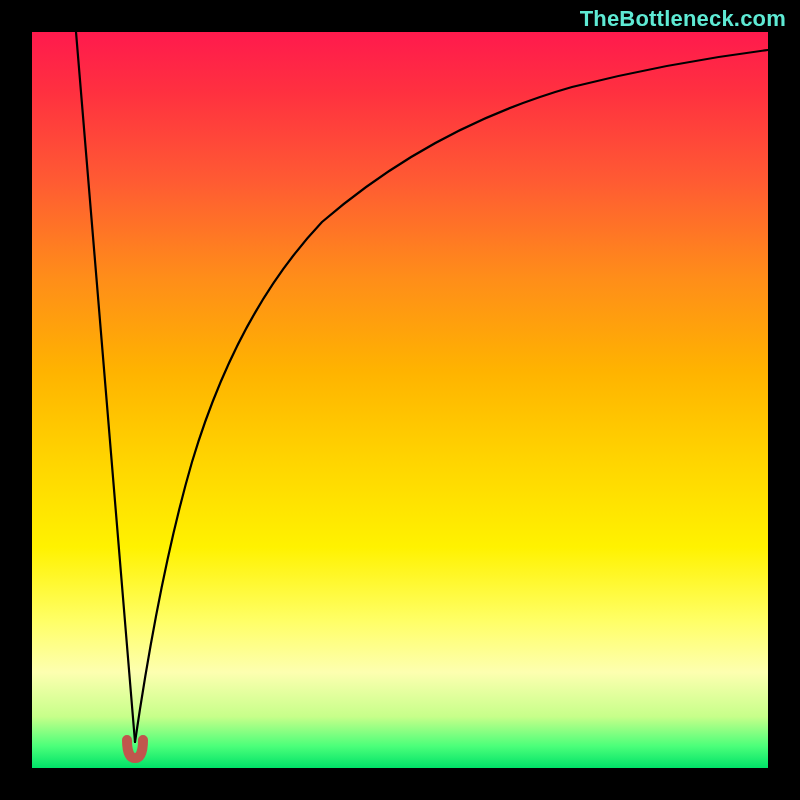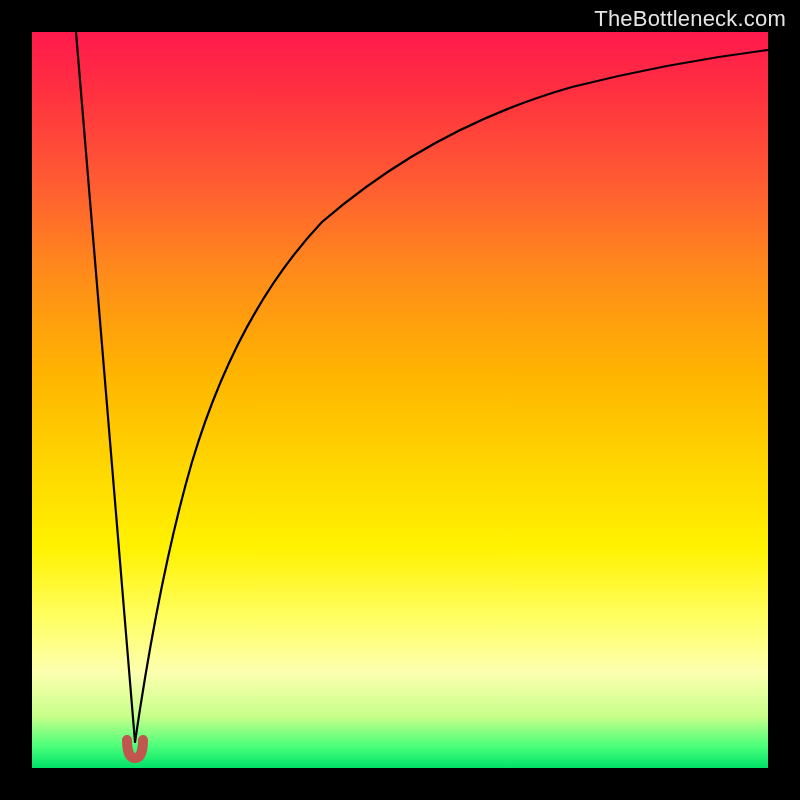--- a/index.html
+++ b/index.html
@@ -37,23 +37,23 @@
       #c7ff8a 93%,
       #4cff7a 97%,
       #00e268 100%
     );
     overflow: hidden;
   }
   .watermark {
     position: absolute;
     top: 6px;
     right: 14px;
-    color: #e5e5e5;
+    color: #5eead4;
     font-size: 22px;
-    font-weight: 400;
+    font-weight: 700;
     letter-spacing: 0.2px;
     user-select: none;
   }
   svg.curves {
     position: absolute;
     inset: 0;
     width: 100%;
     height: 100%;
   }
   .curve-stroke {

